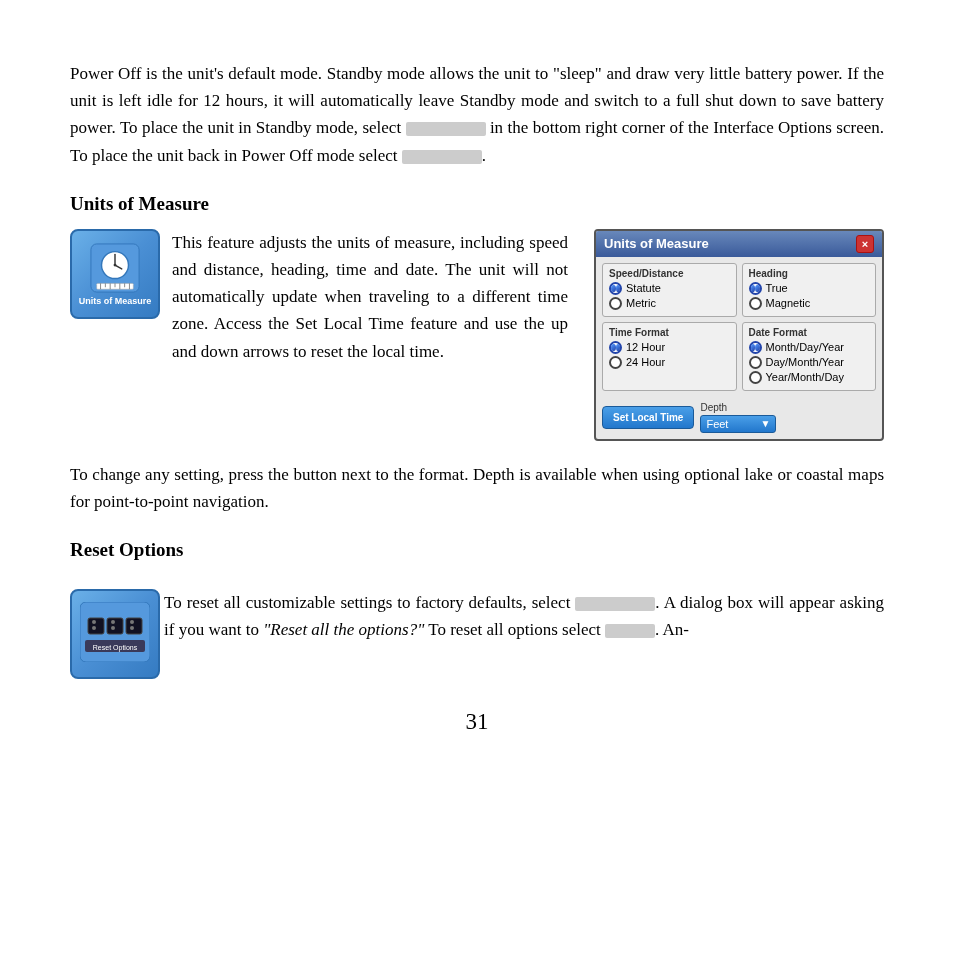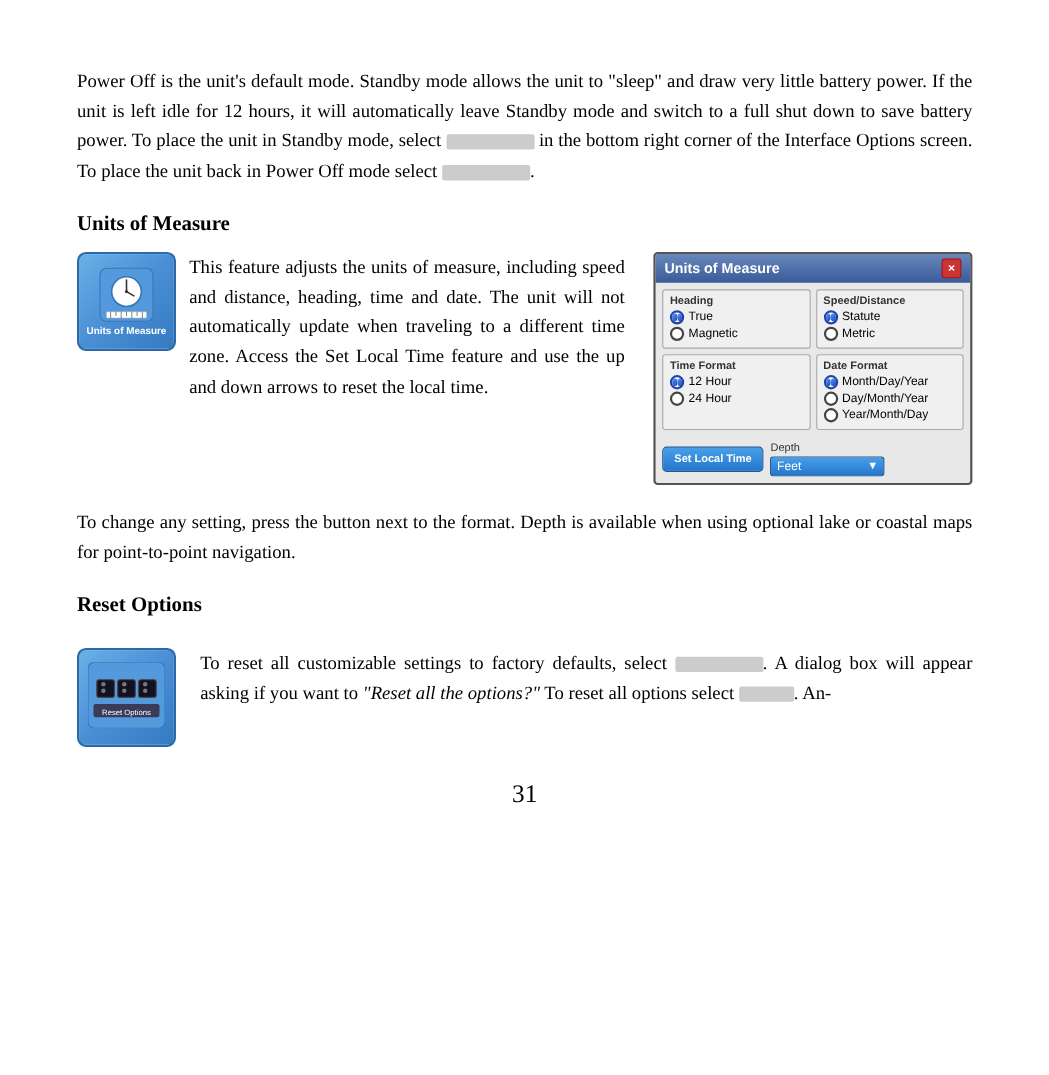--- a/index.html
+++ b/index.html
@@ -209,21 +209,21 @@
     .depth-dropdown {
       background: linear-gradient(to bottom, #4a9fe8, #2277cc);
       color: #fff;
       border: 1px solid #1a5a99;
       border-radius: 3px;
       padding: 2px 5px;
       font-size: 11px;
       display: flex;
       align-items: center;
       justify-content: space-between;
-      width: 104px;
+      width: 76px;
     }
 
     .two-col-layout {
       display: flex;
       gap: 16px;
       align-items: flex-start;
       margin-bottom: 4px;
     }
 
     .left-col {
@@ -240,21 +240,21 @@
       font-size: 23px;
     }
 
     .reset-section {
       margin-top: 24px;
     }
 
     .reset-content {
       display: flex;
       align-items: flex-start;
-      gap: 22px;
+      gap: 4px;
       margin-top: 28px;
     }
 
     .inline-placeholder {
       display: inline-block;
       width: 80px;
       height: 14px;
       background: #ccc;
       vertical-align: middle;
       border-radius: 2px;
@@ -310,44 +310,44 @@
 
     <div class="right-col dialog-container">
       <div class="uom-dialog">
         <div class="uom-title-bar">
           <span>Units of Measure</span>
           <div class="uom-close-btn">×</div>
         </div>
         <div class="uom-body">
 
           <div class="uom-group">
+            <div class="uom-group-title">Speed/Distance</div>
+            <div class="radio-row">
+              <div class="radio-circle selected">
+                <div style="width:7px;height:7px;border-radius:50%;background:linear-gradient(135deg,#5599ff,#2244aa);"></div>
+              </div>
+              <span>Statute</span>
+            </div>
+            <div class="radio-row">
+              <div class="radio-circle"></div>
+              <span>Metric</span>
+            </div>
+          </div>
+
+          <div class="uom-group">
             <div class="uom-group-title">Heading</div>
             <div class="radio-row">
               <div class="radio-circle selected">
                 <div style="width:7px;height:7px;border-radius:50%;background:linear-gradient(135deg,#5599ff,#2244aa);"></div>
               </div>
               <span>True</span>
             </div>
             <div class="radio-row">
               <div class="radio-circle"></div>
               <span>Magnetic</span>
-            </div>
-          </div>
-
-          <div class="uom-group">
-            <div class="uom-group-title">Speed/Distance</div>
-            <div class="radio-row">
-              <div class="radio-circle selected">
-                <div style="width:7px;height:7px;border-radius:50%;background:linear-gradient(135deg,#5599ff,#2244aa);"></div>
-              </div>
-              <span>Statute</span>
-            </div>
-            <div class="radio-row">
-              <div class="radio-circle"></div>
-              <span>Metric</span>
             </div>
           </div>
 
           <div class="uom-group">
             <div class="uom-group-title">Time Format</div>
             <div class="radio-row">
               <div class="radio-circle selected">
                 <div style="width:7px;height:7px;border-radius:50%;background:linear-gradient(135deg,#5599ff,#2244aa);"></div>
               </div>
               <span>12 Hour</span>

